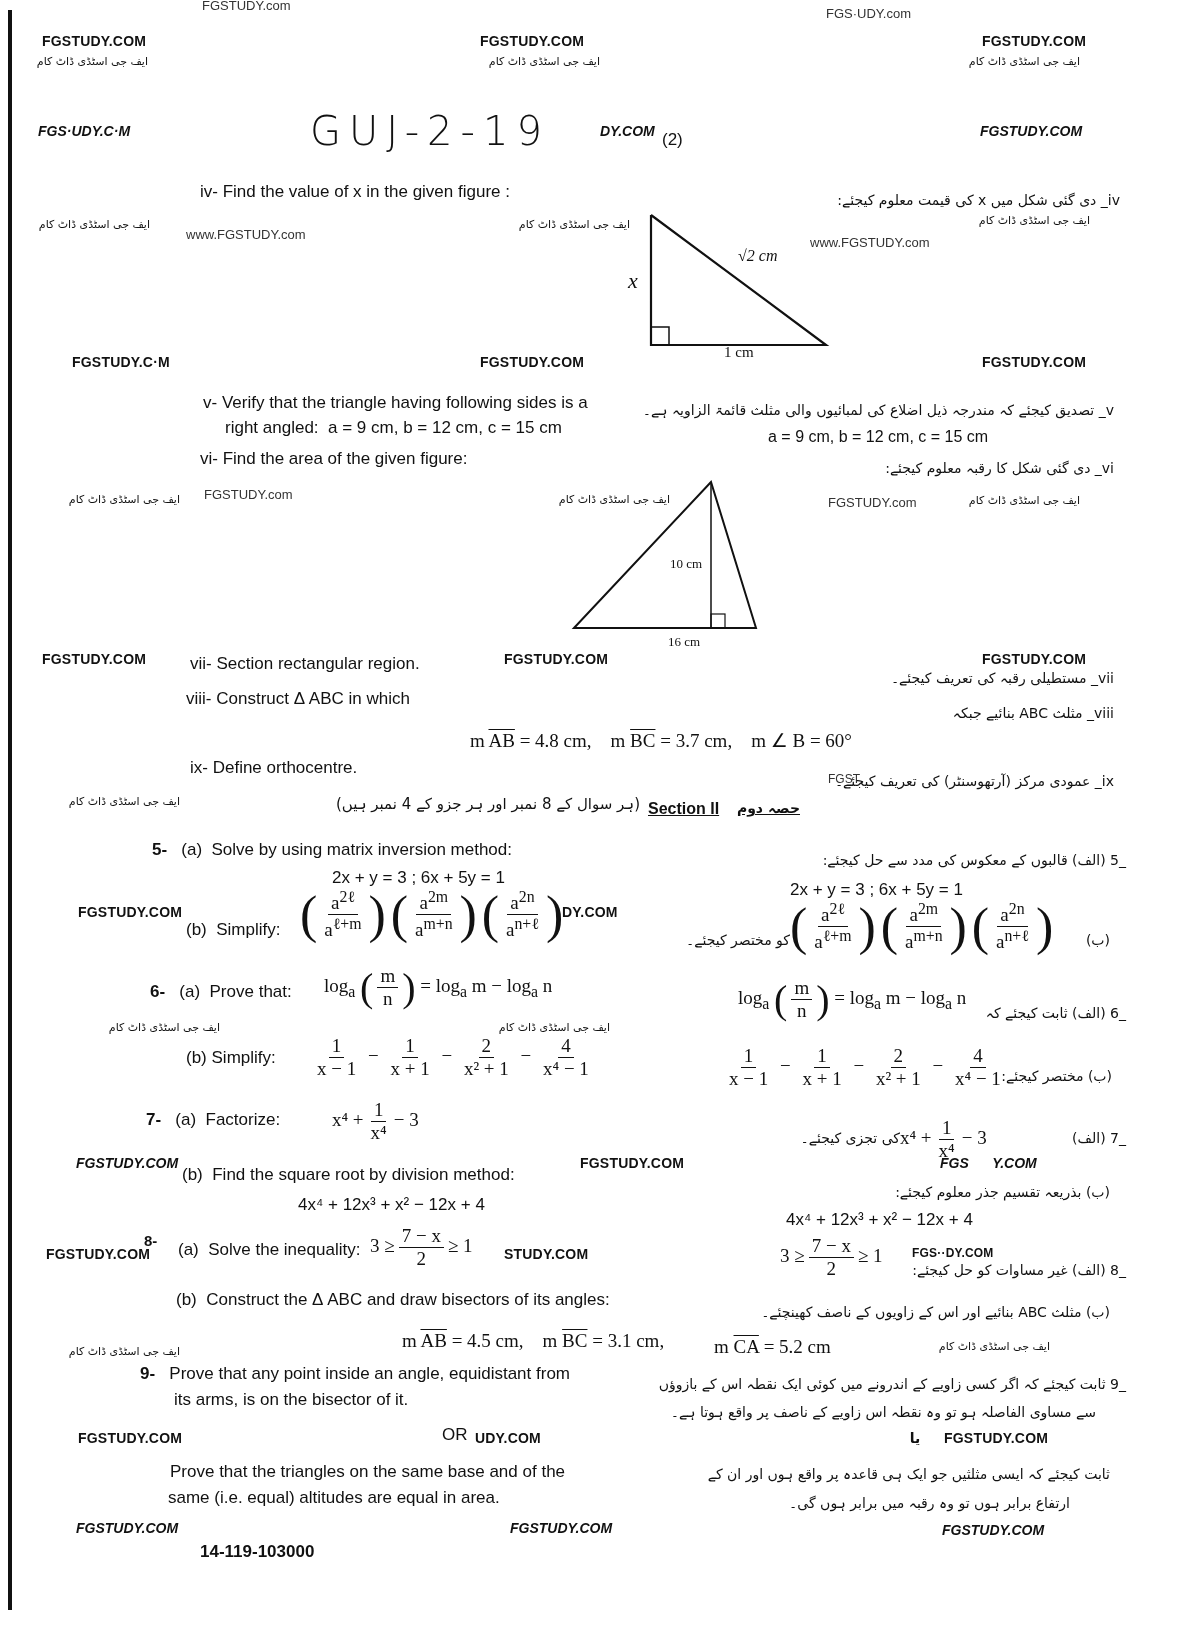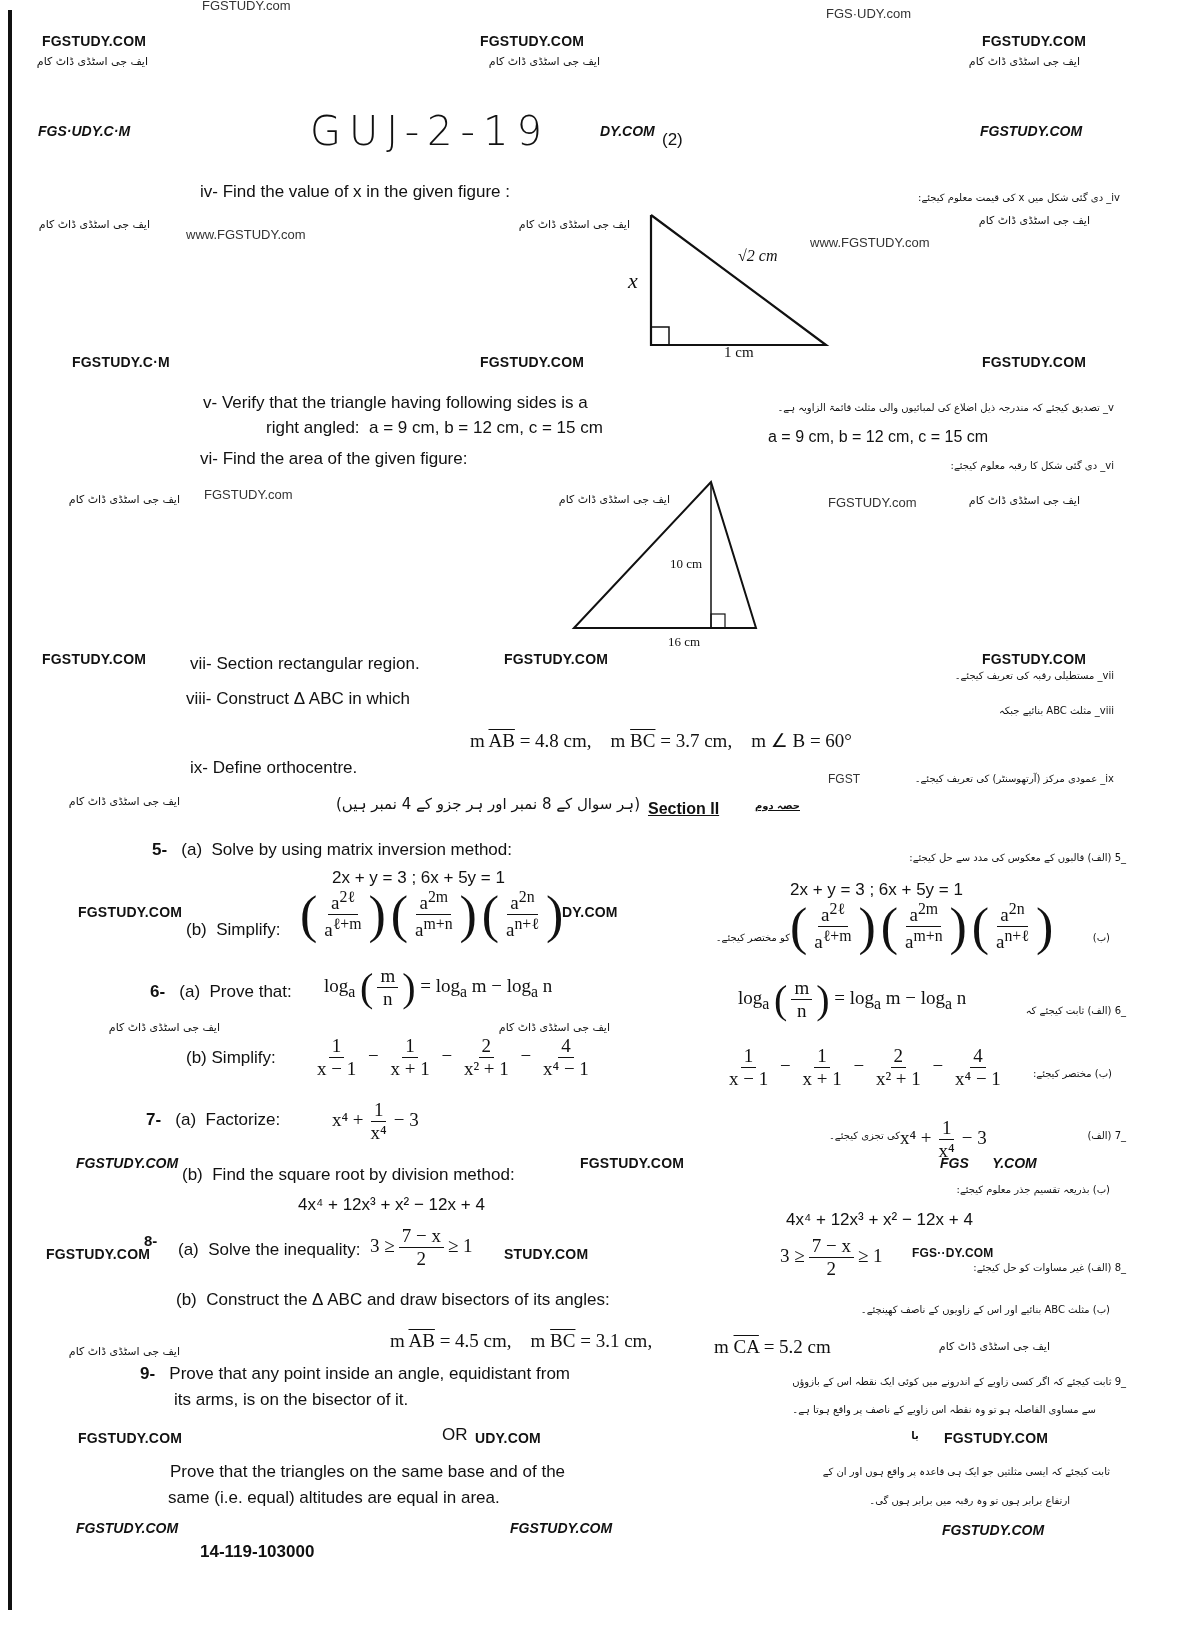--- a/index.html
+++ b/index.html
@@ -1,21 +1,21 @@
 <!DOCTYPE html>
 <html><head>
 <meta charset="utf-8">
 <style>
   html, body { margin:0; padding:0; background:#ffffff; }
   body { width:1178px; height:1639px; position:relative; overflow:hidden; color:#111; font-family:"Liberation Sans", sans-serif; }
   .abs { position:absolute; white-space:nowrap; }
   .wm { font-weight:bold; font-size:14px; letter-spacing:0.2px; }
   .wm-it { font-weight:bold; font-style:italic; font-size:14px; }
   .wm-light { font-size:13px; color:#333; }
-  .urdu { direction:rtl; font-family:"DejaVu Sans", sans-serif; font-size:10px; }
+  .urdu { direction:rtl; font-family:"DejaVu Sans", sans-serif; font-size:14px; }
   .urdu-sm { direction:rtl; font-family:"DejaVu Sans", sans-serif; font-size:11px; }
   .q { font-size:17px; }
   .math { font-family:"Liberation Serif", serif; font-size:19px; }
   .frac { display:inline-flex; flex-direction:column; align-items:center; vertical-align:middle; margin:0 4px; }
   .frac .num { padding:0 3px; border-bottom:1.5px solid #111; line-height:1.1; }
   .frac .den { padding:0 3px; line-height:1.15; }
   .paren { font-size:52px; font-family:"Liberation Serif", serif; font-weight:100; vertical-align:middle; line-height:1; }
   .paren-md { font-size:40px; font-family:"Liberation Serif", serif; vertical-align:middle; line-height:1; }
   .ov { text-decoration:overline; }
   .handwriting { font-family:"DejaVu Sans", sans-serif; font-size:40px; font-weight:200; letter-spacing:8px; }
@@ -67,21 +67,21 @@
 <div class="abs math" style="left:724px;top:344px;font-size:15px;">1 cm</div>
 
 <div class="abs wm" style="left:42px;top:354px;padding-left:30px;">FGSTUDY.C·M</div>
 <div class="abs wm" style="left:480px;top:354px;">FGSTUDY.COM</div>
 <div class="abs wm" style="left:982px;top:354px;">FGSTUDY.COM</div>
 
 <div class="abs q" style="left:203px;top:393px;">
   <span>v-</span>
   <span>Verify that the triangle having following sides is a</span>
 </div>
-<div class="abs q" style="left:225px;top:418px;margin-left:41px;">
+<div class="abs q" style="left:225px;top:418px;">
   <span>right angled:</span>&nbsp;
   <span>a = 9 cm,   b = 12 cm,   c = 15 cm</span>
 </div>
 <div class="abs urdu" style="left:700px;top:402px;width:414px;text-align:right;">
   <span>v_</span>
   <span>تصدیق کیجئے کہ مندرجہ ذیل اضلاع کی لمبائیوں والی مثلث قائمۃ الزاویہ ہے۔</span>
 </div>
 <div class="abs q" style="left:768px;top:428px;font-size:16px;">a = 9 cm,    b = 12 cm,    c = 15 cm</div>
 
 <div class="abs q" style="left:200px;top:449px;">
@@ -328,21 +328,21 @@
 <div class="abs urdu" style="left:920px;top:1262px;width:206px;text-align:right;">
   <span>_8</span>
   <span>(الف) غیر مساوات کو حل کیجئے:</span>
 </div>
 
 <div class="abs q" style="left:176px;top:1290px;">
   <span>(b)</span>&nbsp;
   <span>Construct the Δ  ABC and draw bisectors of its angles:</span>
 </div>
 <div class="abs urdu" style="left:710px;top:1304px;width:400px;text-align:right;">(ب) مثلث ABC بنائیے اور اس کے زاویوں کے ناصف کھینچئے۔</div>
-<div class="abs math" style="left:390px;top:1330px;">
+<div class="abs math" style="left:402px;top:1330px;">
   m <span class="ov">AB</span> = <span>4.5 cm,</span>&nbsp;&nbsp;&nbsp;
   m <span class="ov">BC</span> = <span>3.1 cm,</span>
 </div>
 <div class="abs math" style="left:714px;top:1336px;">
   m <span class="ov">CA</span> = <span>5.2 cm</span>
 </div>
 <div class="abs urdu-sm" style="left:920px;top:1340px;width:130px;">ایف جی اسٹڈی ڈاٹ کام</div>
 <div class="abs urdu-sm" style="left:70px;top:1345px;width:110px;">ایف جی اسٹڈی ڈاٹ کام</div>
 
 <div class="abs q" style="left:140px;top:1364px;">

